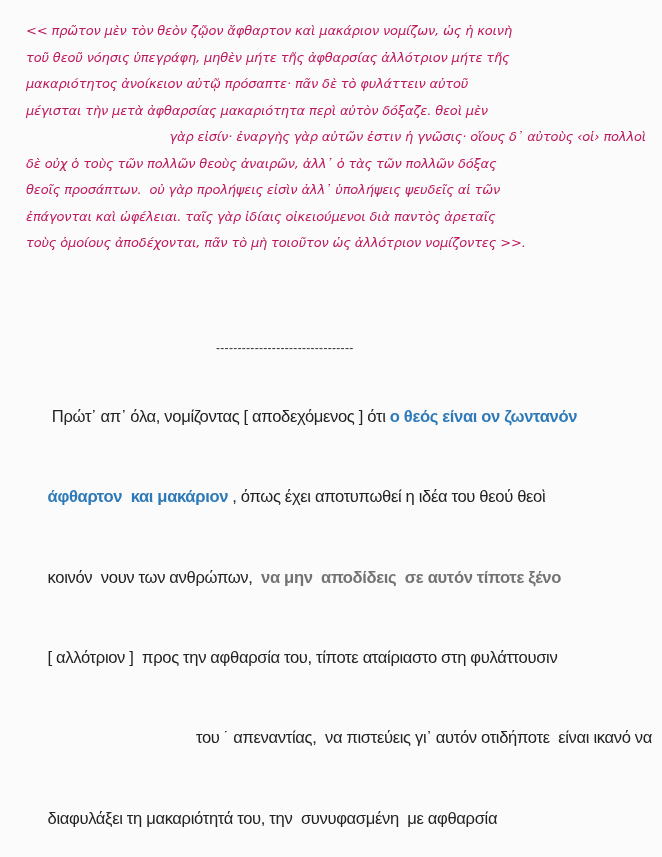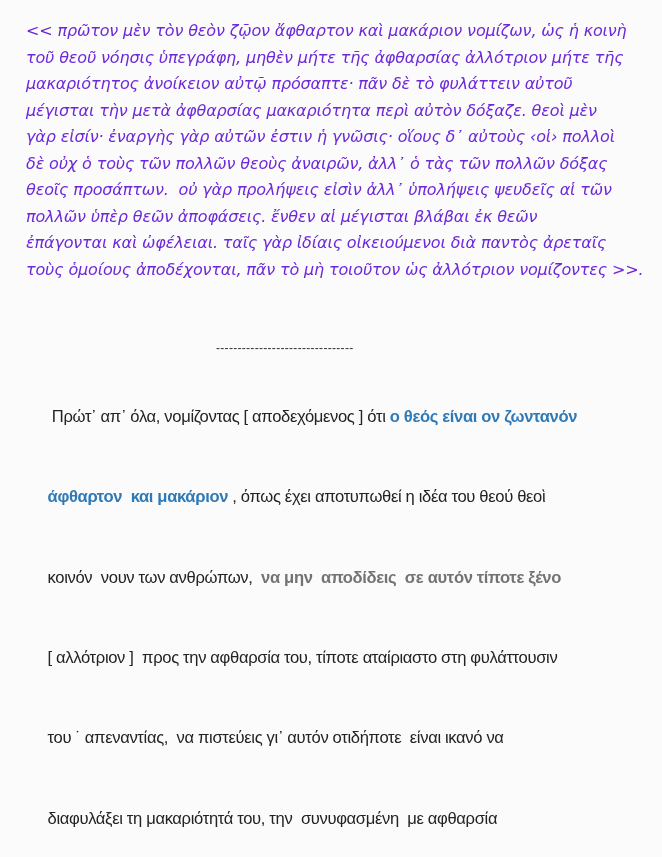--- a/index.html
+++ b/index.html
@@ -7,22 +7,22 @@
     width: 662px; height: 857px; overflow: hidden;
     background: #fbfbfb;
     font-family: "DejaVu Sans", sans-serif;
     color: #222;
   }
   .page { position: relative; width: 662px; height: 857px; }
   .greek {
     position: absolute; left: 26px; top: 18px; width: 620px;
     font-family: "DejaVu Sans", sans-serif;
     font-style: italic;
-    font-size: 16px; line-height: 26.5px;
-    color: #6d28d9;
+    font-size: 13px; line-height: 26.5px;
+    color: #be185d;
     letter-spacing: -0.15px;
   }
   .greek .line { white-space: nowrap; display: block; }
   .sep {
     position: absolute; left: 216px; top: 341px;
     font-family: "Liberation Sans", sans-serif;
     font-size: 12px; letter-spacing: 0.3px; color: #333;
   }
   .modern {
     position: absolute; left: 22px; top: 377px; width: 630px;
@@ -38,44 +38,43 @@
 </head>
 <body>
 
 <div class="page">
 
   <div class="greek">
     <span class="line" style="white-space: pre;">&lt;&lt; πρῶτον μὲν τὸν θεὸν ζῷον ἄφθαρτον καὶ μακάριον νομίζων, ὡς ἡ κοινὴ</span>
     <span class="line" style="white-space: pre;">τοῦ θεοῦ νόησις ὑπεγράφη, μηθὲν μήτε τῆς ἀφθαρσίας ἀλλότριον μήτε τῆς</span>
     <span class="line" style="white-space: pre;">μακαριότητος ἀνοίκειον αὐτῷ πρόσαπτε· πᾶν δὲ τὸ φυλάττειν αὐτοῦ</span>
     <span class="line" style="white-space: pre;">μέγισται τὴν μετὰ ἀφθαρσίας μακαριότητα περὶ αὐτὸν δόξαζε. θεοὶ μὲν</span>
-    <span class="line" style="white-space: pre;">γὰρ εἰσίν· ἐναργὴς γὰρ αὐτῶν ἐστιν ἡ γνῶσις· οἵους δ᾽ αὐτοὺς ‹οἱ› πολλοὶ</span>
+    <span class="line" style="white-space: pre; text-align: right;">γὰρ εἰσίν· ἐναργὴς γὰρ αὐτῶν ἐστιν ἡ γνῶσις· οἵους δ᾽ αὐτοὺς ‹οἱ› πολλοὶ</span>
     <span class="line" style="white-space: pre; font-style: italic;">δὲ οὐχ ὁ τοὺς τῶν πολλῶν θεοὺς ἀναιρῶν, ἀλλ᾽ ὁ τὰς τῶν πολλῶν δόξας</span>
     <span class="line" style="white-space: pre;">θεοῖς προσάπτων.  οὐ γὰρ προλήψεις εἰσὶν ἀλλ᾽ ὑπολήψεις ψευδεῖς αἱ τῶν</span>
-    <span class="line" style="white-space: pre;">πολλῶν ὑπὲρ θεῶν ἀποφάσεις. ἔνθεν αἱ μέγισται βλάβαι ἐκ θεῶν</span>
     <span class="line" style="white-space: pre;">ἐπάγονται καὶ ὠφέλειαι. ταῖς γὰρ ἰδίαις οἰκειούμενοι διὰ παντὸς ἀρεταῖς</span>
     <span class="line" style="white-space: pre;">τοὺς ὁμοίους ἀποδέχονται, πᾶν τὸ μὴ τοιοῦτον ὡς ἀλλότριον νομίζοντες &gt;&gt;.</span>
   </div>
 
   <div class="sep">--------------------------------</div>
 
   <div class="modern">
     <span class="line" style="white-space: pre;">
       <span> Πρώτ᾽ απ᾽ όλα, νομίζοντας [ αποδεχόμενος ] ότι </span><span class="blue">ο θεός είναι ον ζωντανόν</span>
     </span>
     <span class="line" style="white-space: pre;">
       <span class="blue">άφθαρτον  και μακάριον</span><span> , όπως έχει αποτυπωθεί η ιδέα του θεού θεοὶ</span>
     </span>
     <span class="line" style="white-space: pre;">
       <span>κοινόν  νουν των ανθρώπων,  </span><span class="b">να μην  αποδίδεις  σε αυτόν τίποτε ξένο</span>
     </span>
     <span class="line" style="white-space: pre;">
       <span>[ αλλότριον ]  προς την αφθαρσία του, τίποτε αταίριαστο στη φυλάττουσιν</span>
     </span>
-    <span class="line" style="white-space: pre;">
+    <span class="line" style="white-space: pre; text-align: right;">
       <span>του ˙ απεναντίας,  να πιστεύεις γι᾽ αυτόν οτιδήποτε  είναι ικανό να</span>
     </span>
     <span class="line" style="white-space: pre;">
       <span>διαφυλάξει τη μακαριότητά του, την  συνυφασμένη  με αφθαρσία</span>
     </span>
 
   </div>
 
 </div>
 

